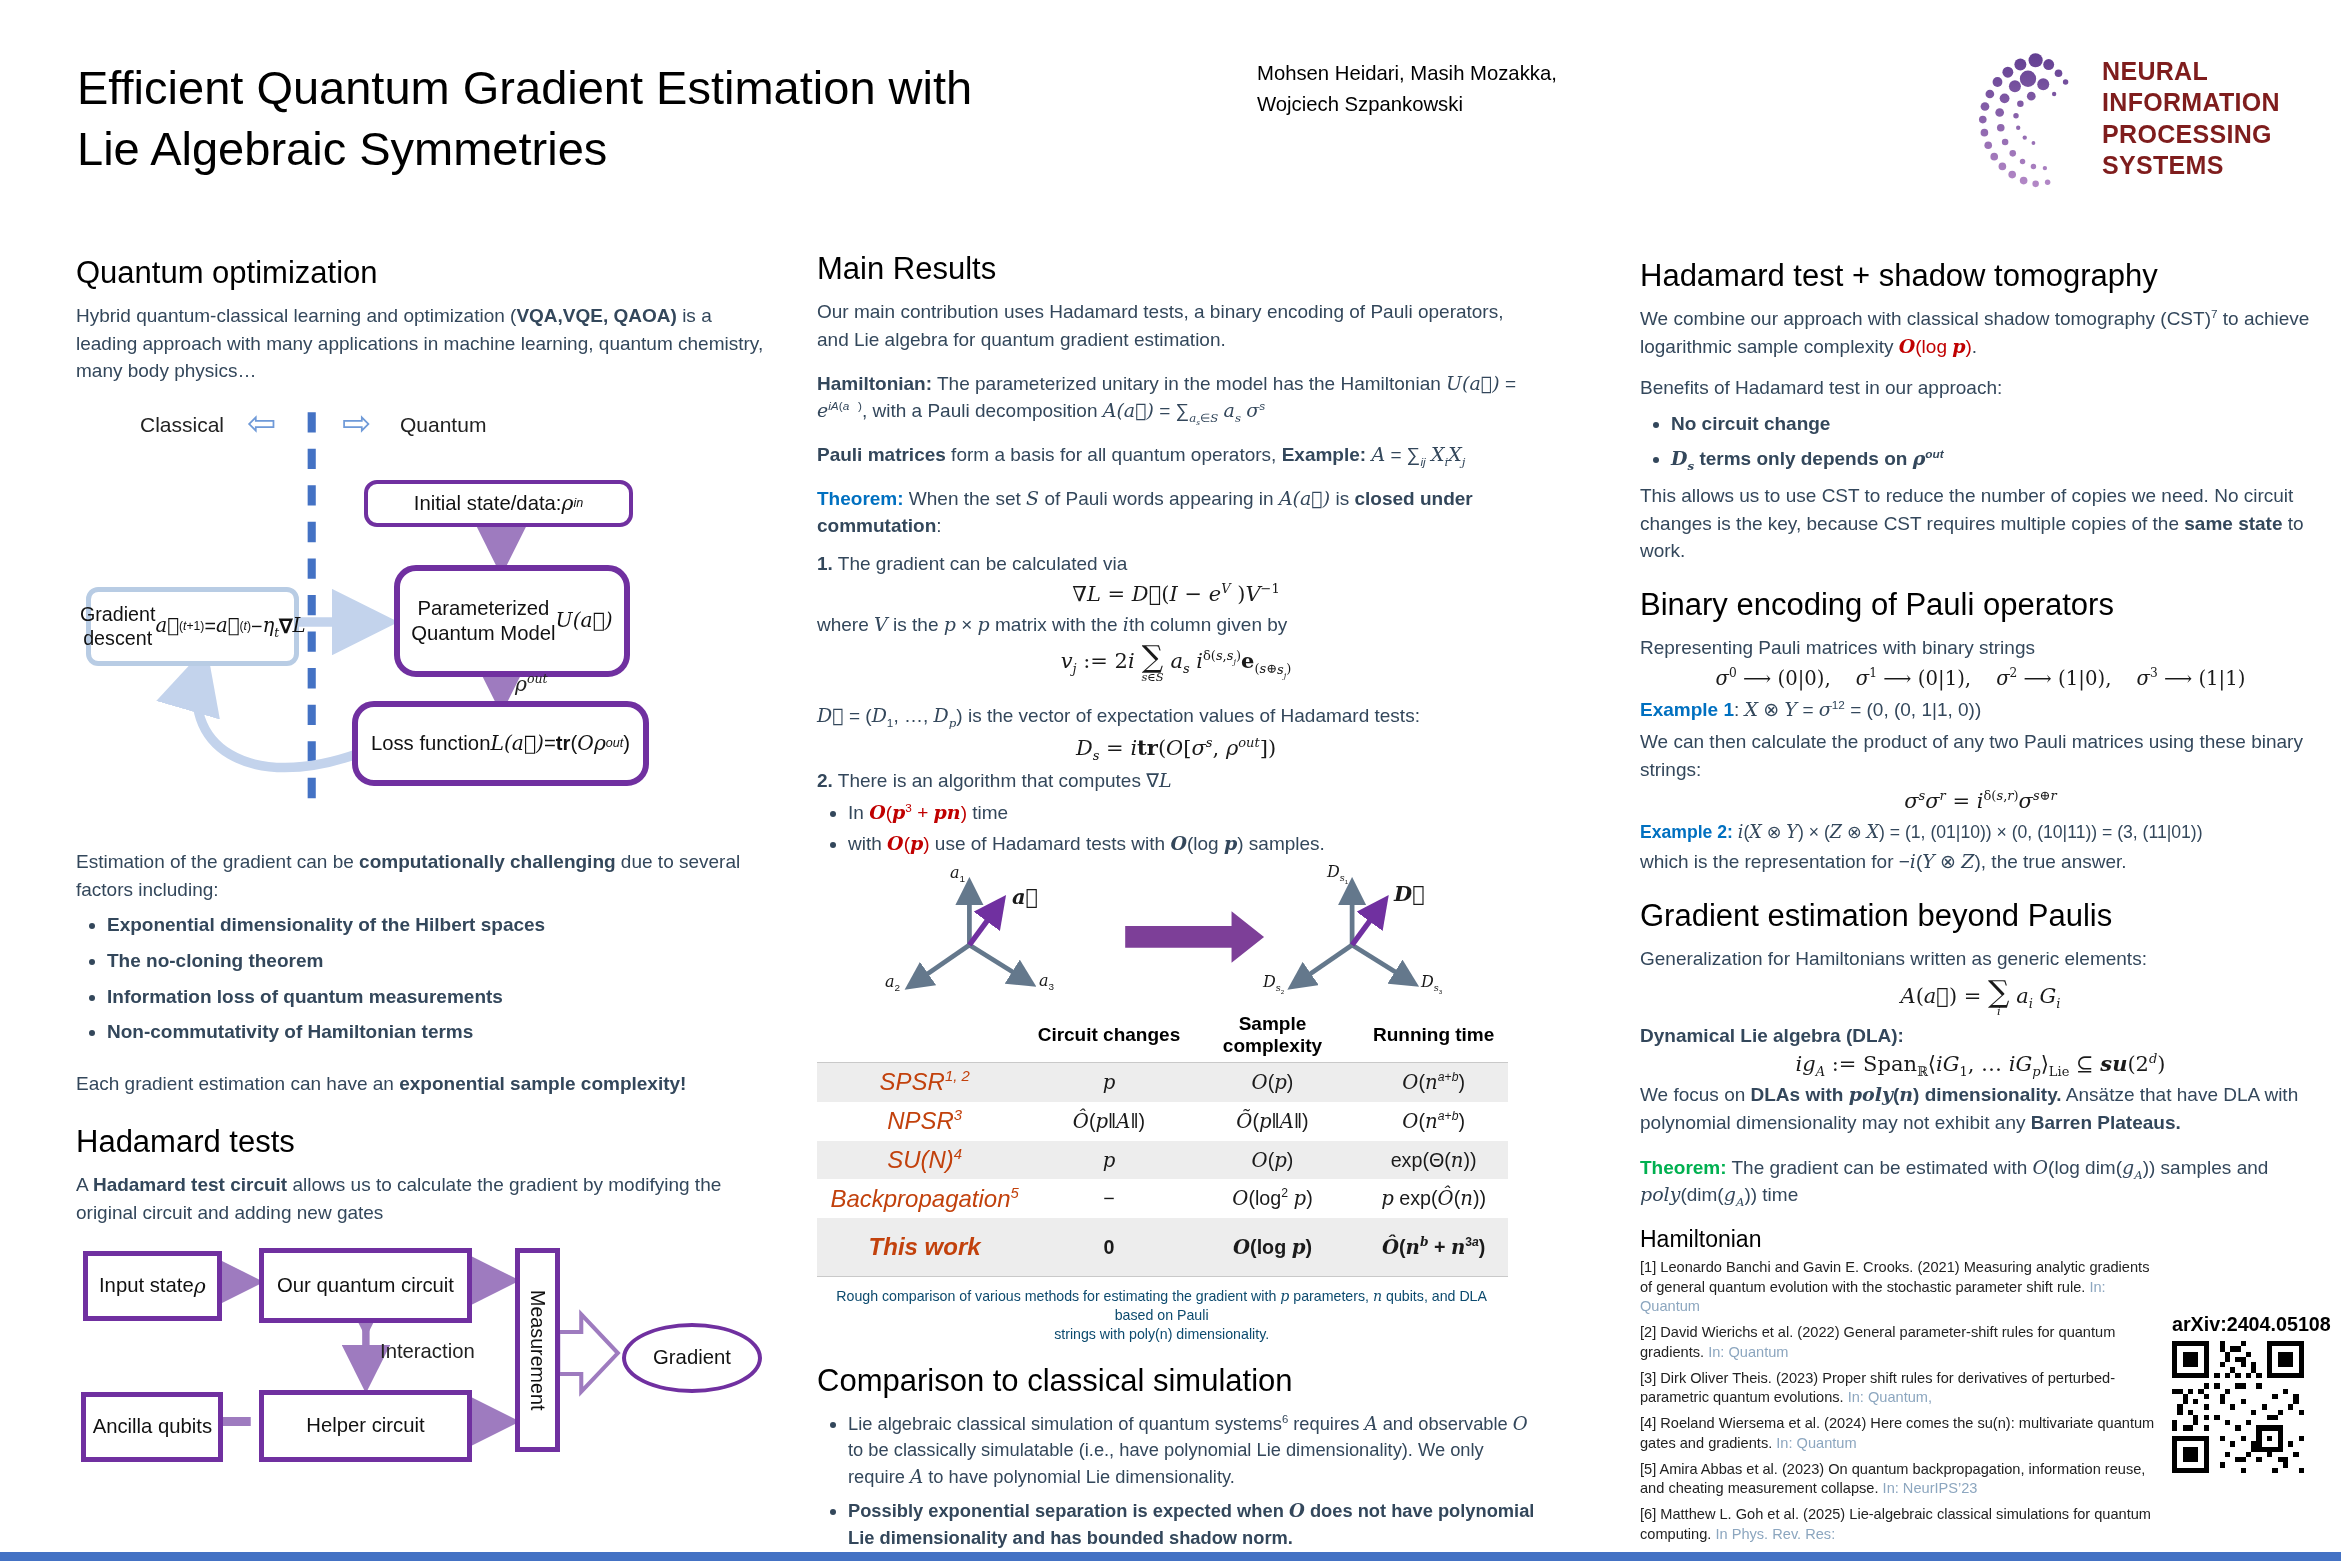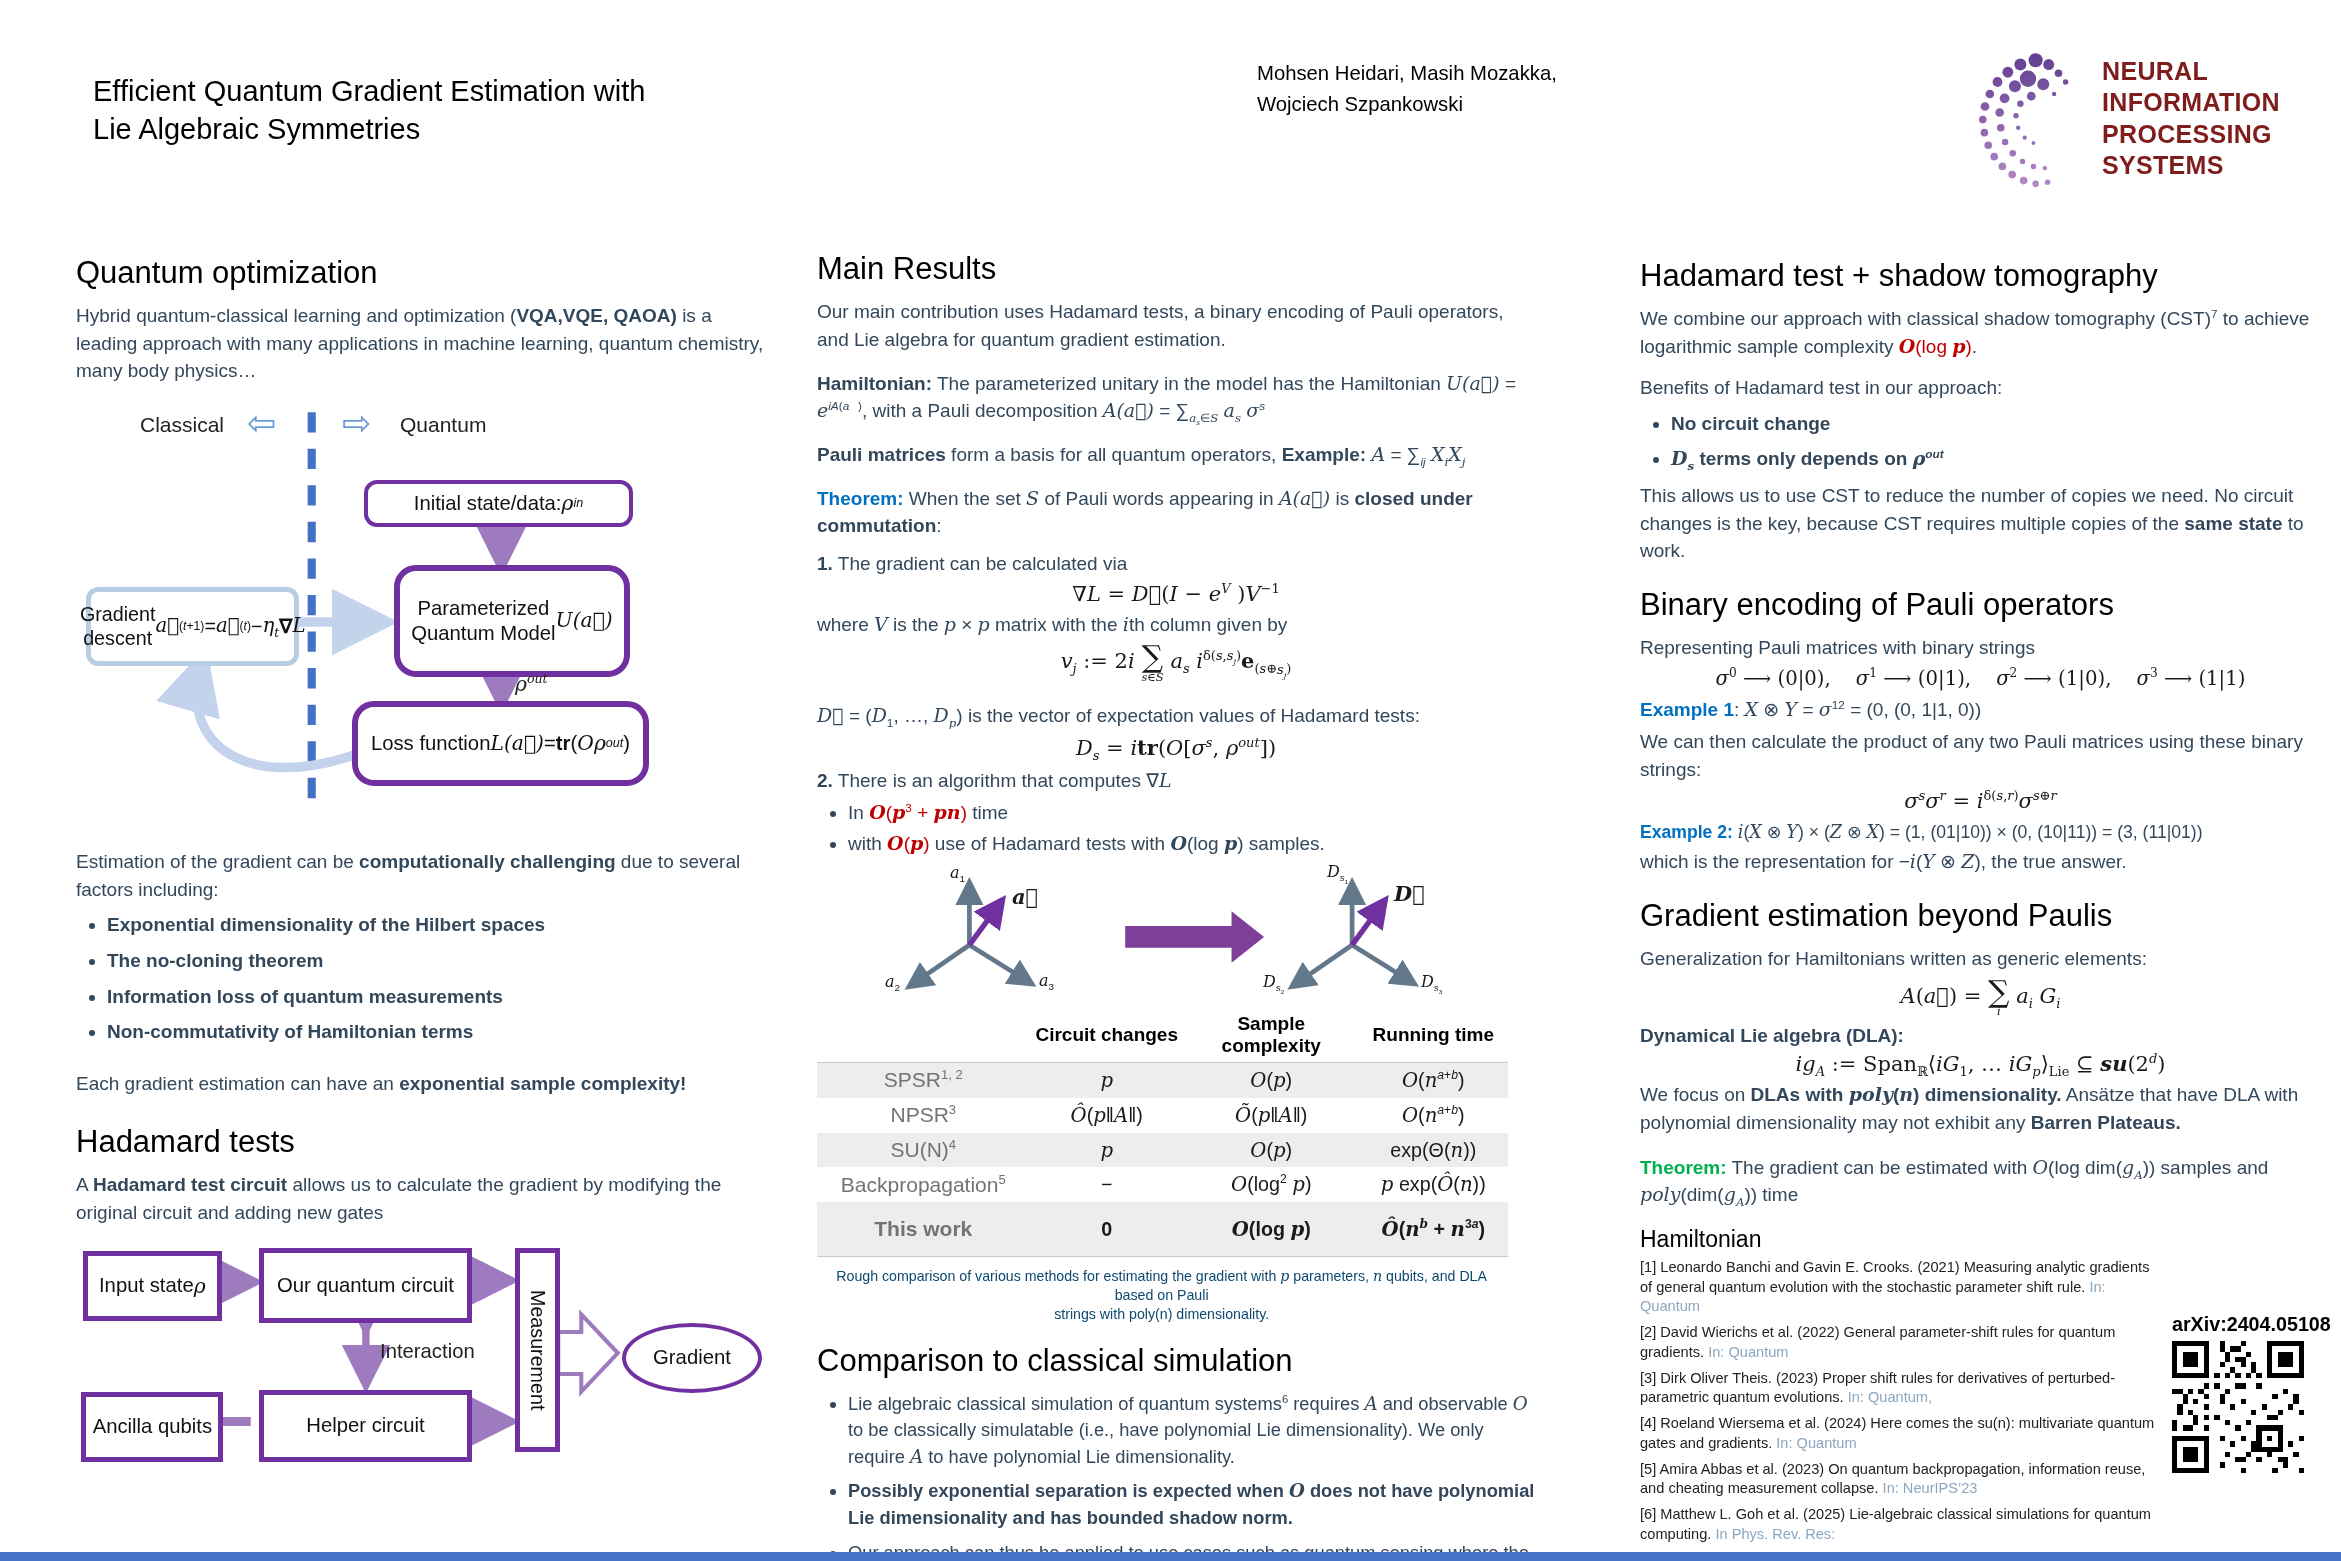--- a/index.html
+++ b/index.html
@@ -5,21 +5,21 @@
   html,body{margin:0;padding:0;background:#fff;}
   #poster{position:relative;width:2342px;height:1561px;background:#ffffff;overflow:hidden;
           font-family:"Liberation Sans",sans-serif;color:#33475b;}
   .m{font-family:"DejaVu Serif",serif;font-style:italic;}
   b.m{font-weight:bold;}
   sup,sub{font-size:62%;line-height:0;}
   .red{color:#c00000;}
   .blue{color:#0070c0;}
   .green{color:#00b050;}
   .venue{color:#8ca6bf;}
-  h1{font-weight:400;color:#000;font-size:29px;line-height:1.3;margin:17px;}
+  h1{font-weight:400;color:#000;font-size:47px;line-height:1.3;margin:1px;}
   h2{font-weight:400;color:#000;font-size:31px;line-height:1.1;margin:0 0 12.2px 0;}
   .body-txt{font-size:19px;line-height:1.45;}
   .col{position:absolute;top:256px;}
   #col1{left:76px;width:701px;}
   #col2{left:817px;width:718px;}
   #col3{left:1640px;width:681px;}
   p{margin:0;}
   .sp{margin-top:16.3px;}
   ul{margin:6.8px 0 0 0;padding-left:31px;}
   li{margin-top:8.1px;}
@@ -52,21 +52,21 @@
   
   #vecs{height:129px;margin-top:11px;}
   .vlabel{position:absolute;font-size:16px;color:#1a1a1a;z-index:2;}
   
   table{border-collapse:collapse;margin-top:9.5px;width:691px;}
   thead td{font-weight:bold;color:#000;font-size:19px;font-family:"Liberation Sans",sans-serif;}
   td{text-align:center;padding:5.4px 4.1px;font-size:19.7px;color:#1a1a1a;}
   tbody{border-top:1.4px solid #c9c9c9;border-bottom:1.4px solid #c9c9c9;}
   tr.shade{background:#ededed;}
   tr.this-work td{padding:15px 4.1px;font-weight:bold;}
-  td.rowlabel{font-family:"Liberation Sans",sans-serif;font-size:21px;color:#737373;}
+  td.rowlabel{font-family:"Liberation Sans",sans-serif;font-size:24px;color:#c2410c;font-style:italic;}
   #tbl-caption{font-size:14.2px;color:#0c4a6e;text-align:center;margin-top:9.5px;line-height:1.35;width:96%;}
   
   #refs-heading{font-size:23px;margin:17.6px 0 5.4px 0;}
   .ref{font-size:14.6px;line-height:1.35;color:#222;margin-top:6.1px;width:525px;}
   
   #qr-block{position:absolute;left:2172px;top:1313px;width:142px;text-align:left;}
   #qr-label{font-size:19.7px;font-weight:bold;color:#000;margin-bottom:5.4px;}
   #footer-bar{position:absolute;left:0;bottom:0;width:100%;height:8.8px;background:#4472c4;}
   .bullets-bold li{font-weight:bold;}
   #ex2-line{font-size:17.6px;}

